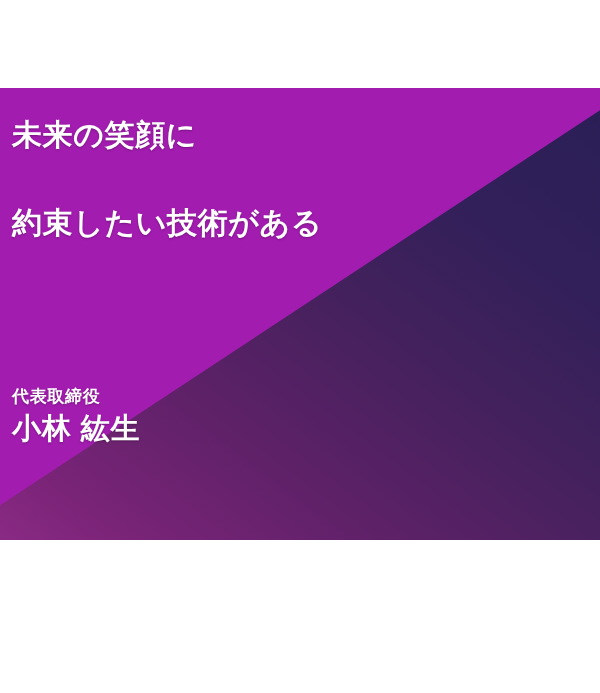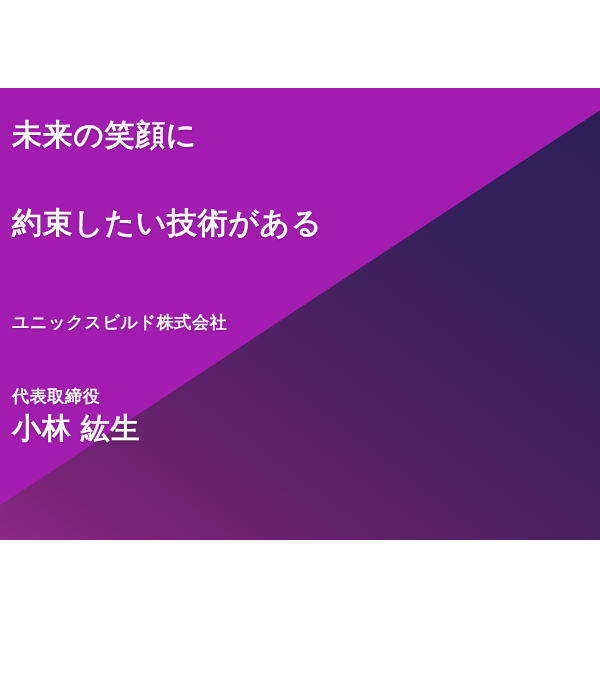--- a/index.html
+++ b/index.html
@@ -122,20 +122,19 @@
 
   <div class="wedge"></div>
   <div class="seam"></div>
 
   <div id="copy">
 
     <div class="headline l1">未来の笑顔に</div>
 
     <div class="headline l2">約束したい技術がある</div>
 
-    <div class="company">ユニックスビルド株式会社</div>
 
     <div class="role">代表取締役</div>
 
     <div class="person">小林 紘生</div>
 
   </div>
 </div>
 
 </body></html>

